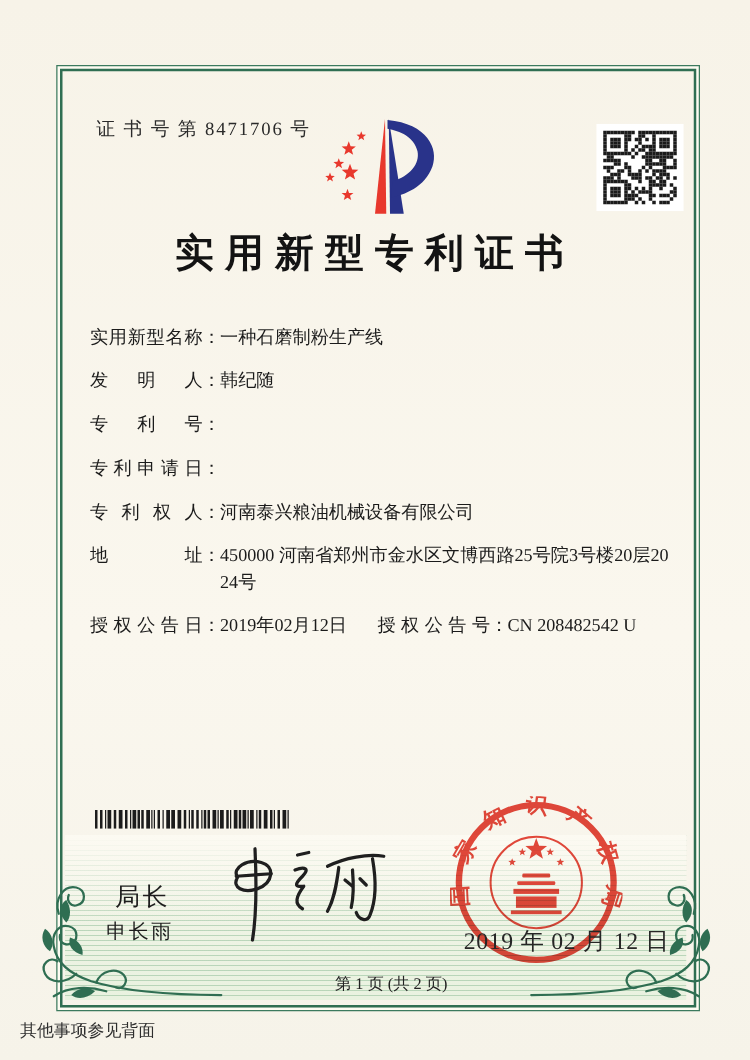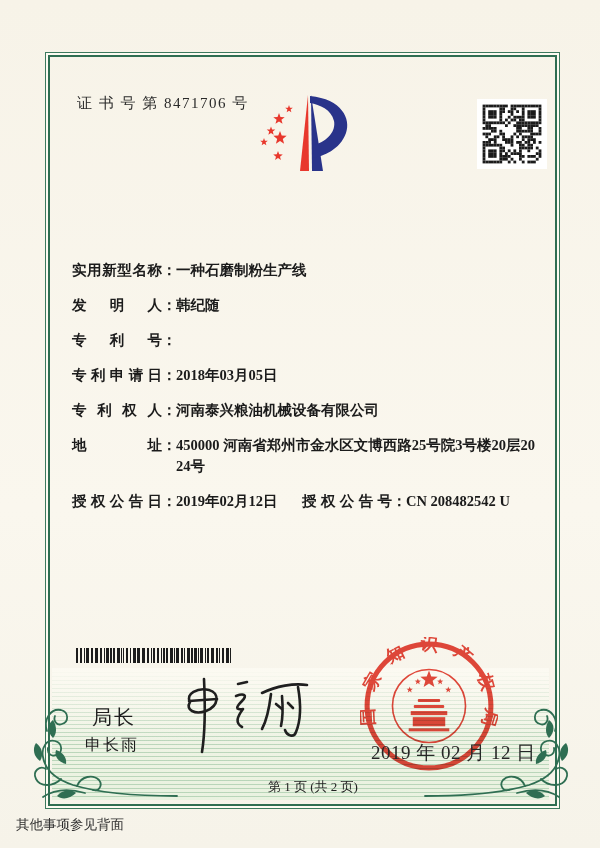--- a/index.html
+++ b/index.html
@@ -22,21 +22,21 @@
       repeating-linear-gradient(to bottom, rgba(110,170,125,0.40) 0 1px, rgba(110,170,125,0) 1px 4px),
       linear-gradient(to bottom, rgba(238,246,230,0.25), #e9f2e0);
   }
   .cert-no { position:absolute; left:77px; top:94px; font-size:15px; letter-spacing:1.5px; color:#2a2a2a; }
   .logo { position:absolute; left:252px; top:83px; width:106px; height:92px; }
   .qr { position:absolute; left:477px; top:99px; width:70px; height:70px; }
   .title {
     position:absolute; left:0; right:0; top:182px; text-align:center;
     font-size:31px; font-weight:700; letter-spacing:9px; color:#131313;
   }
-  .fields { position:absolute; left:72px; top:260px; width:478px; font-size:14.5px; color:#1b1b1b;font-weight:bold; }
+  .fields { position:absolute; left:72px; top:260px; width:478px; font-size:14.5px; color:#1b1b1b; }
   .field { display:flex; margin-bottom:14px; line-height:21px; }
   .flabel { flex:none; display:inline-block; width:90px; text-align:justify; text-align-last:justify; }
   .fcolon { flex:none; width:14px; }
   .fvalue { white-space:pre-line; word-break:break-all; }
   .pair1 { flex:none; display:flex; width:230px; }
   .pair2 { flex:none; display:flex; }
   .paras {
     position:absolute; left:72px; top:514px; width:464px;
     font-size:14px; line-height:1.72; font-style:italic; color:#222;
   }
@@ -354,40 +354,40 @@
         <rect x="8" y="22" width="1" height="1"></rect>
         <rect x="11" y="22" width="1" height="1"></rect>
         <rect x="13" y="22" width="1" height="1"></rect>
         <rect x="16" y="22" width="1" height="1"></rect>
         <rect x="18" y="22" width="1" height="1"></rect>
         <rect x="19" y="22" width="1" height="1"></rect>
         <rect x="20" y="22" width="1" height="1"></rect>
       </g>
   </svg>
 
+  <div class="title">实用新型专利证书</div>
 
   <div class="fields">
     <div class="field">
       <span class="flabel">实用新型名称</span>
         <span class="fcolon">：</span>
       <span class="fvalue">一种石磨制粉生产线</span>
     </div>
     <div class="field">
       <span class="flabel">发明人</span>
         <span class="fcolon">：</span>
       <span class="fvalue">韩纪随</span>
     </div>
     <div class="field">
       <span class="flabel">专利号</span>
         <span class="fcolon">：</span>
     </div>
     <div class="field">
       <span class="flabel">专利申请日</span>
         <span class="fcolon">：</span>
-      <span class="fvalue">2018年03月05日</span>
     </div>
     <div class="field">
       <span class="flabel">专利权人</span>
         <span class="fcolon">：</span>
       <span class="fvalue">河南泰兴粮油机械设备有限公司</span>
     </div>
     <div class="field">
       <span class="flabel">地址</span>
         <span class="fcolon">：</span>
       <span class="fvalue">450000 河南省郑州市金水区文博西路25号院3号楼20层20

